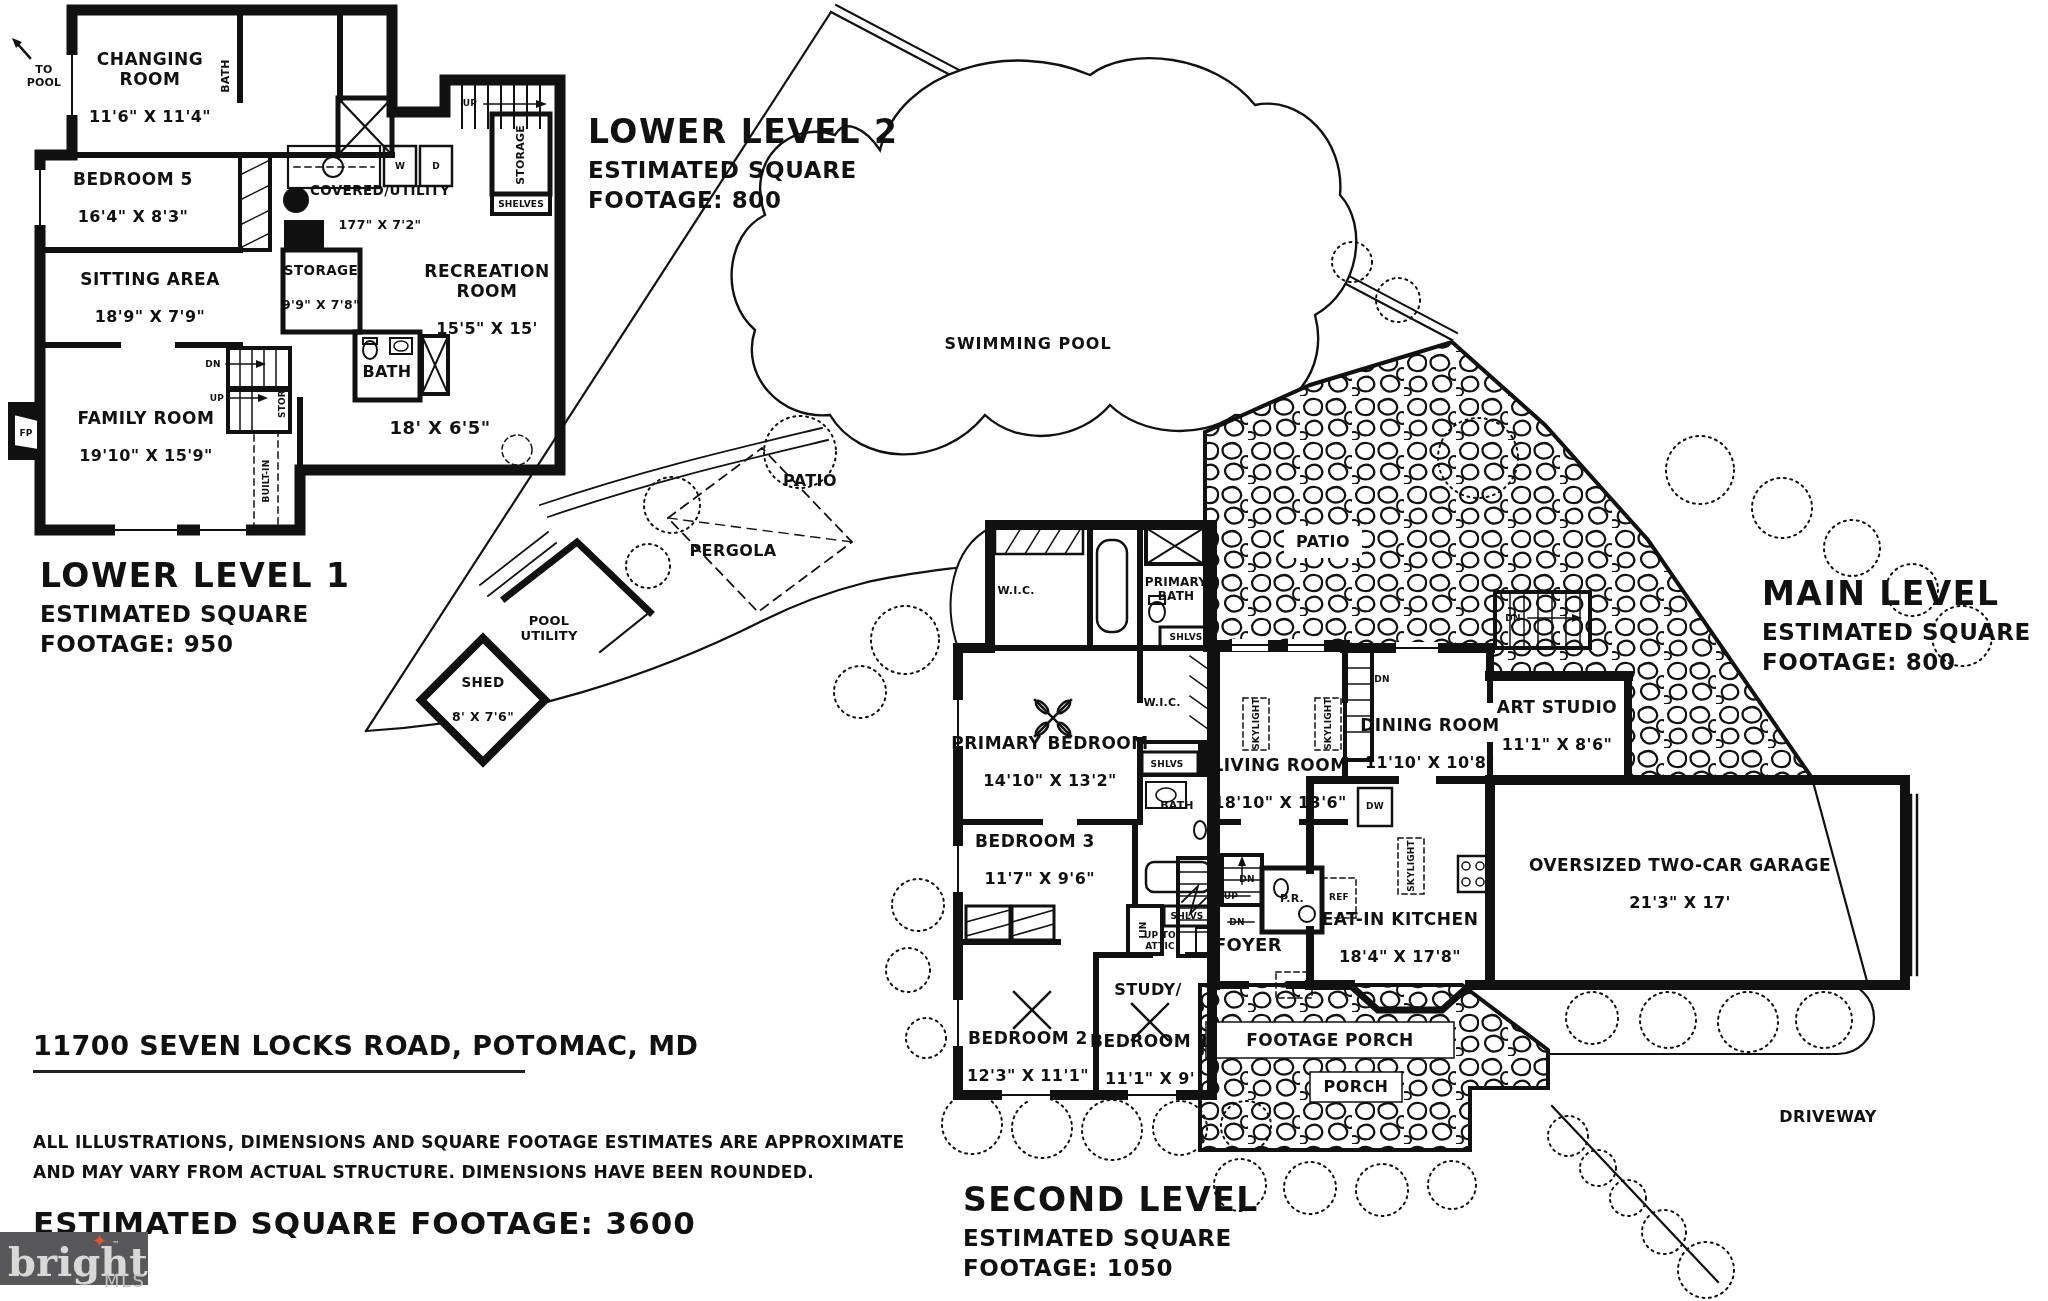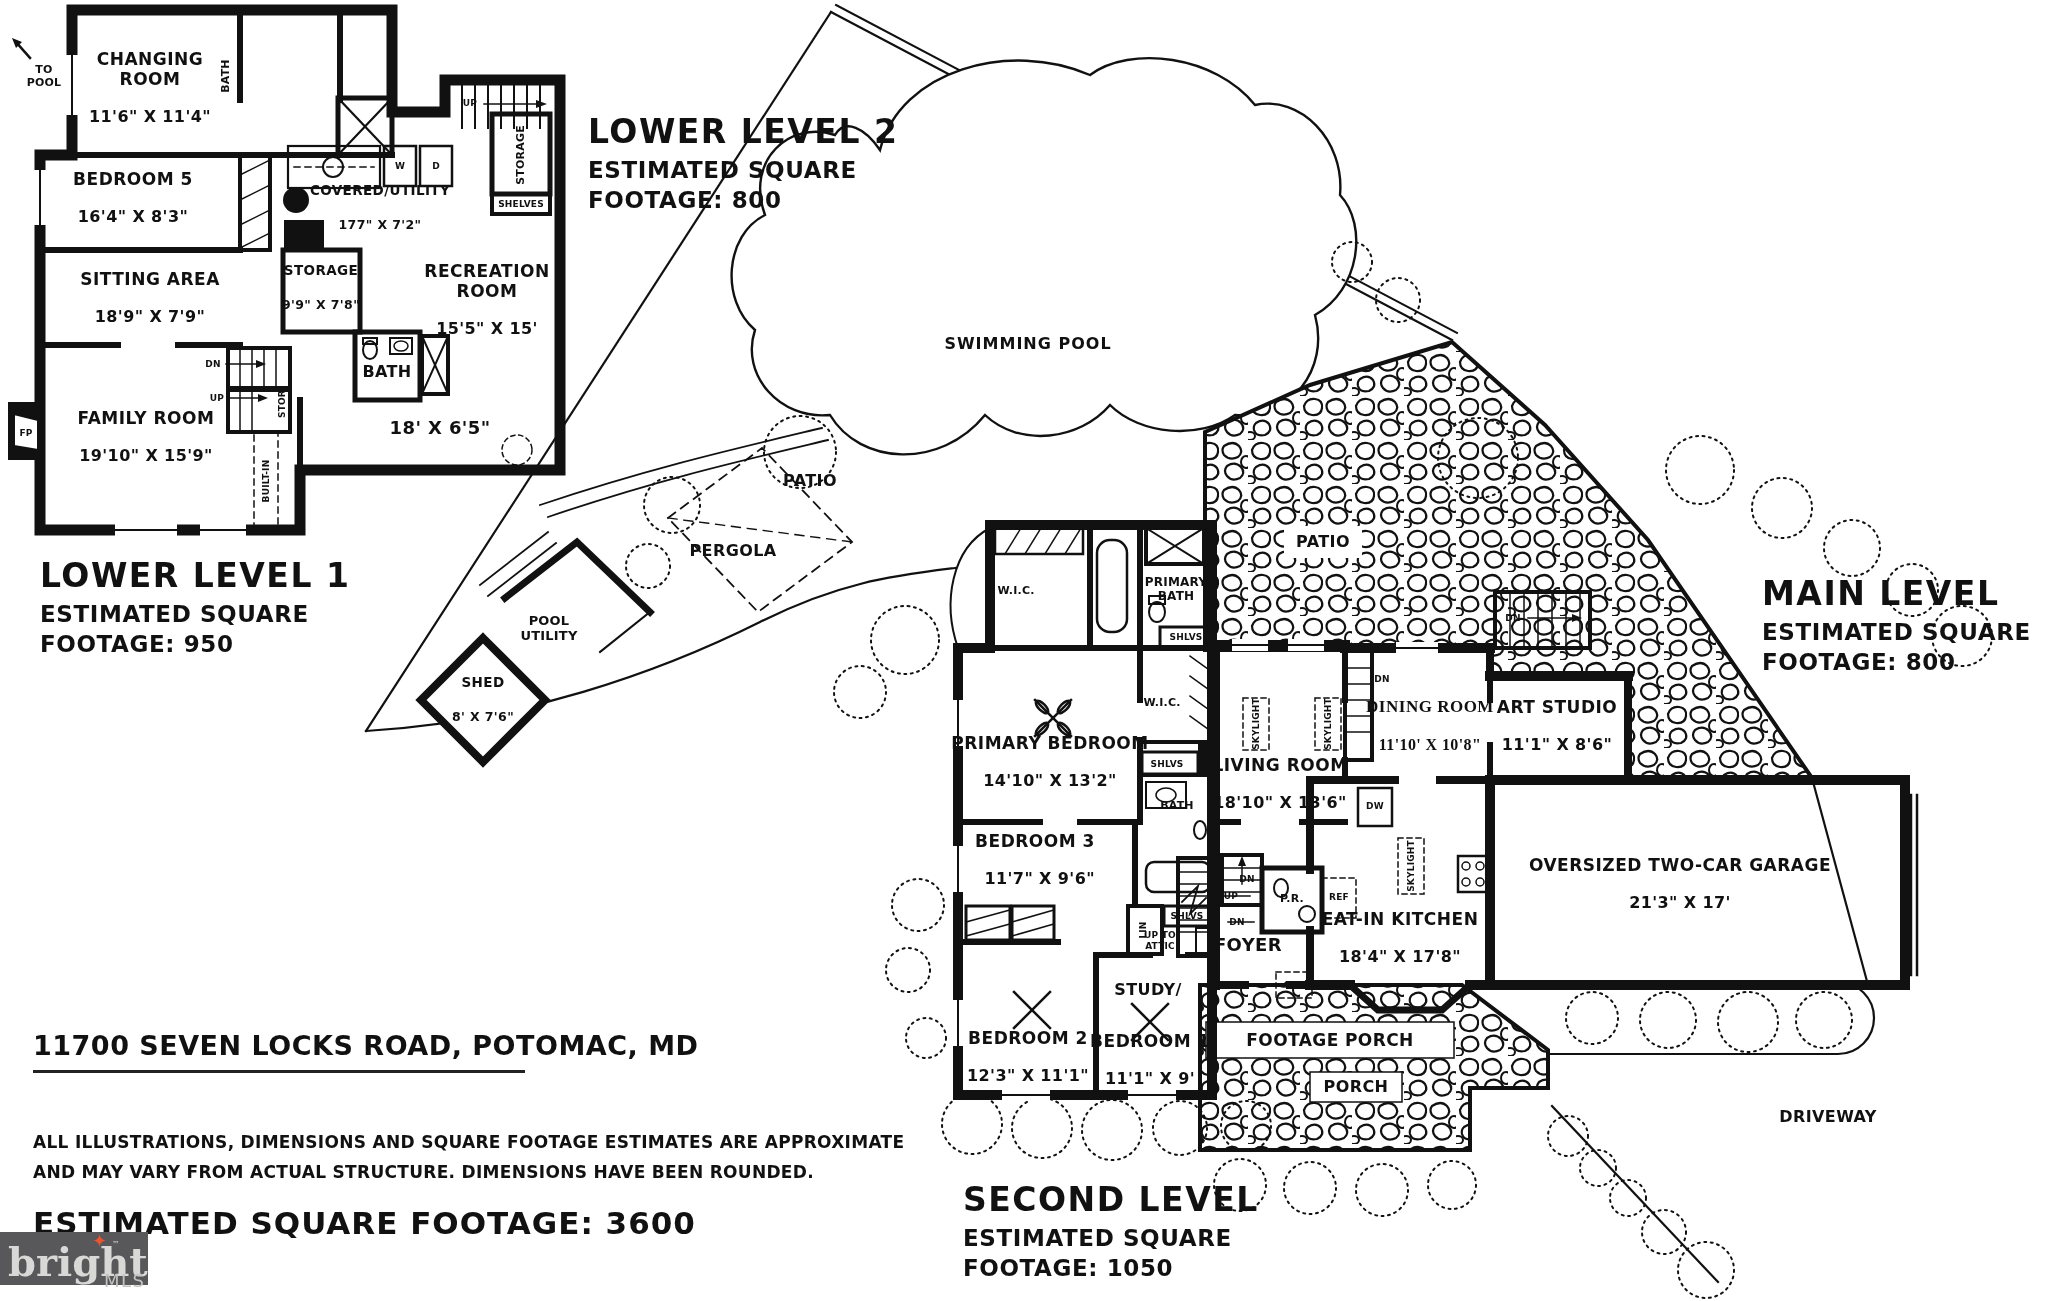--- a/index.html
+++ b/index.html
@@ -478,21 +478,21 @@
 <div class="lbl tiny" style="left:1187px;top:916px;">SHLVS</div>
 <div class="lbl tiny" style="left:1160px;top:941px;">UP TO
 ATTIC</div>
 
 <div class="lbl room" style="left:1280px;top:784px;">
   <span class="nm">LIVING ROOM</span>
   <span class="dm">18'10" X 13'6"</span>
 </div>
 <div class="lbl tiny rot" style="left:1256px;top:724px;">SKYLIGHT</div>
 <div class="lbl tiny rot" style="left:1328px;top:724px;">SKYLIGHT</div>
-<div class="lbl room" style="left:1430px;top:726px;font-family:Liberation Serif, serif;">
+<div class="lbl room" style="left:1430px;top:744px;">
   <span class="nm">DINING ROOM</span>
   <span class="dm">11'10' X 10'8"</span>
 </div>
 <div class="lbl tiny" style="left:1382px;top:679px;">DN</div>
 <div class="lbl room" style="left:1557px;top:726px;">
   <span class="nm">ART STUDIO</span>
   <span class="dm">11'1" X 8'6"</span>
 </div>
 <div class="lbl room" style="left:1680px;top:884px;">
   <span class="nm">OVERSIZED TWO-CAR GARAGE</span>

